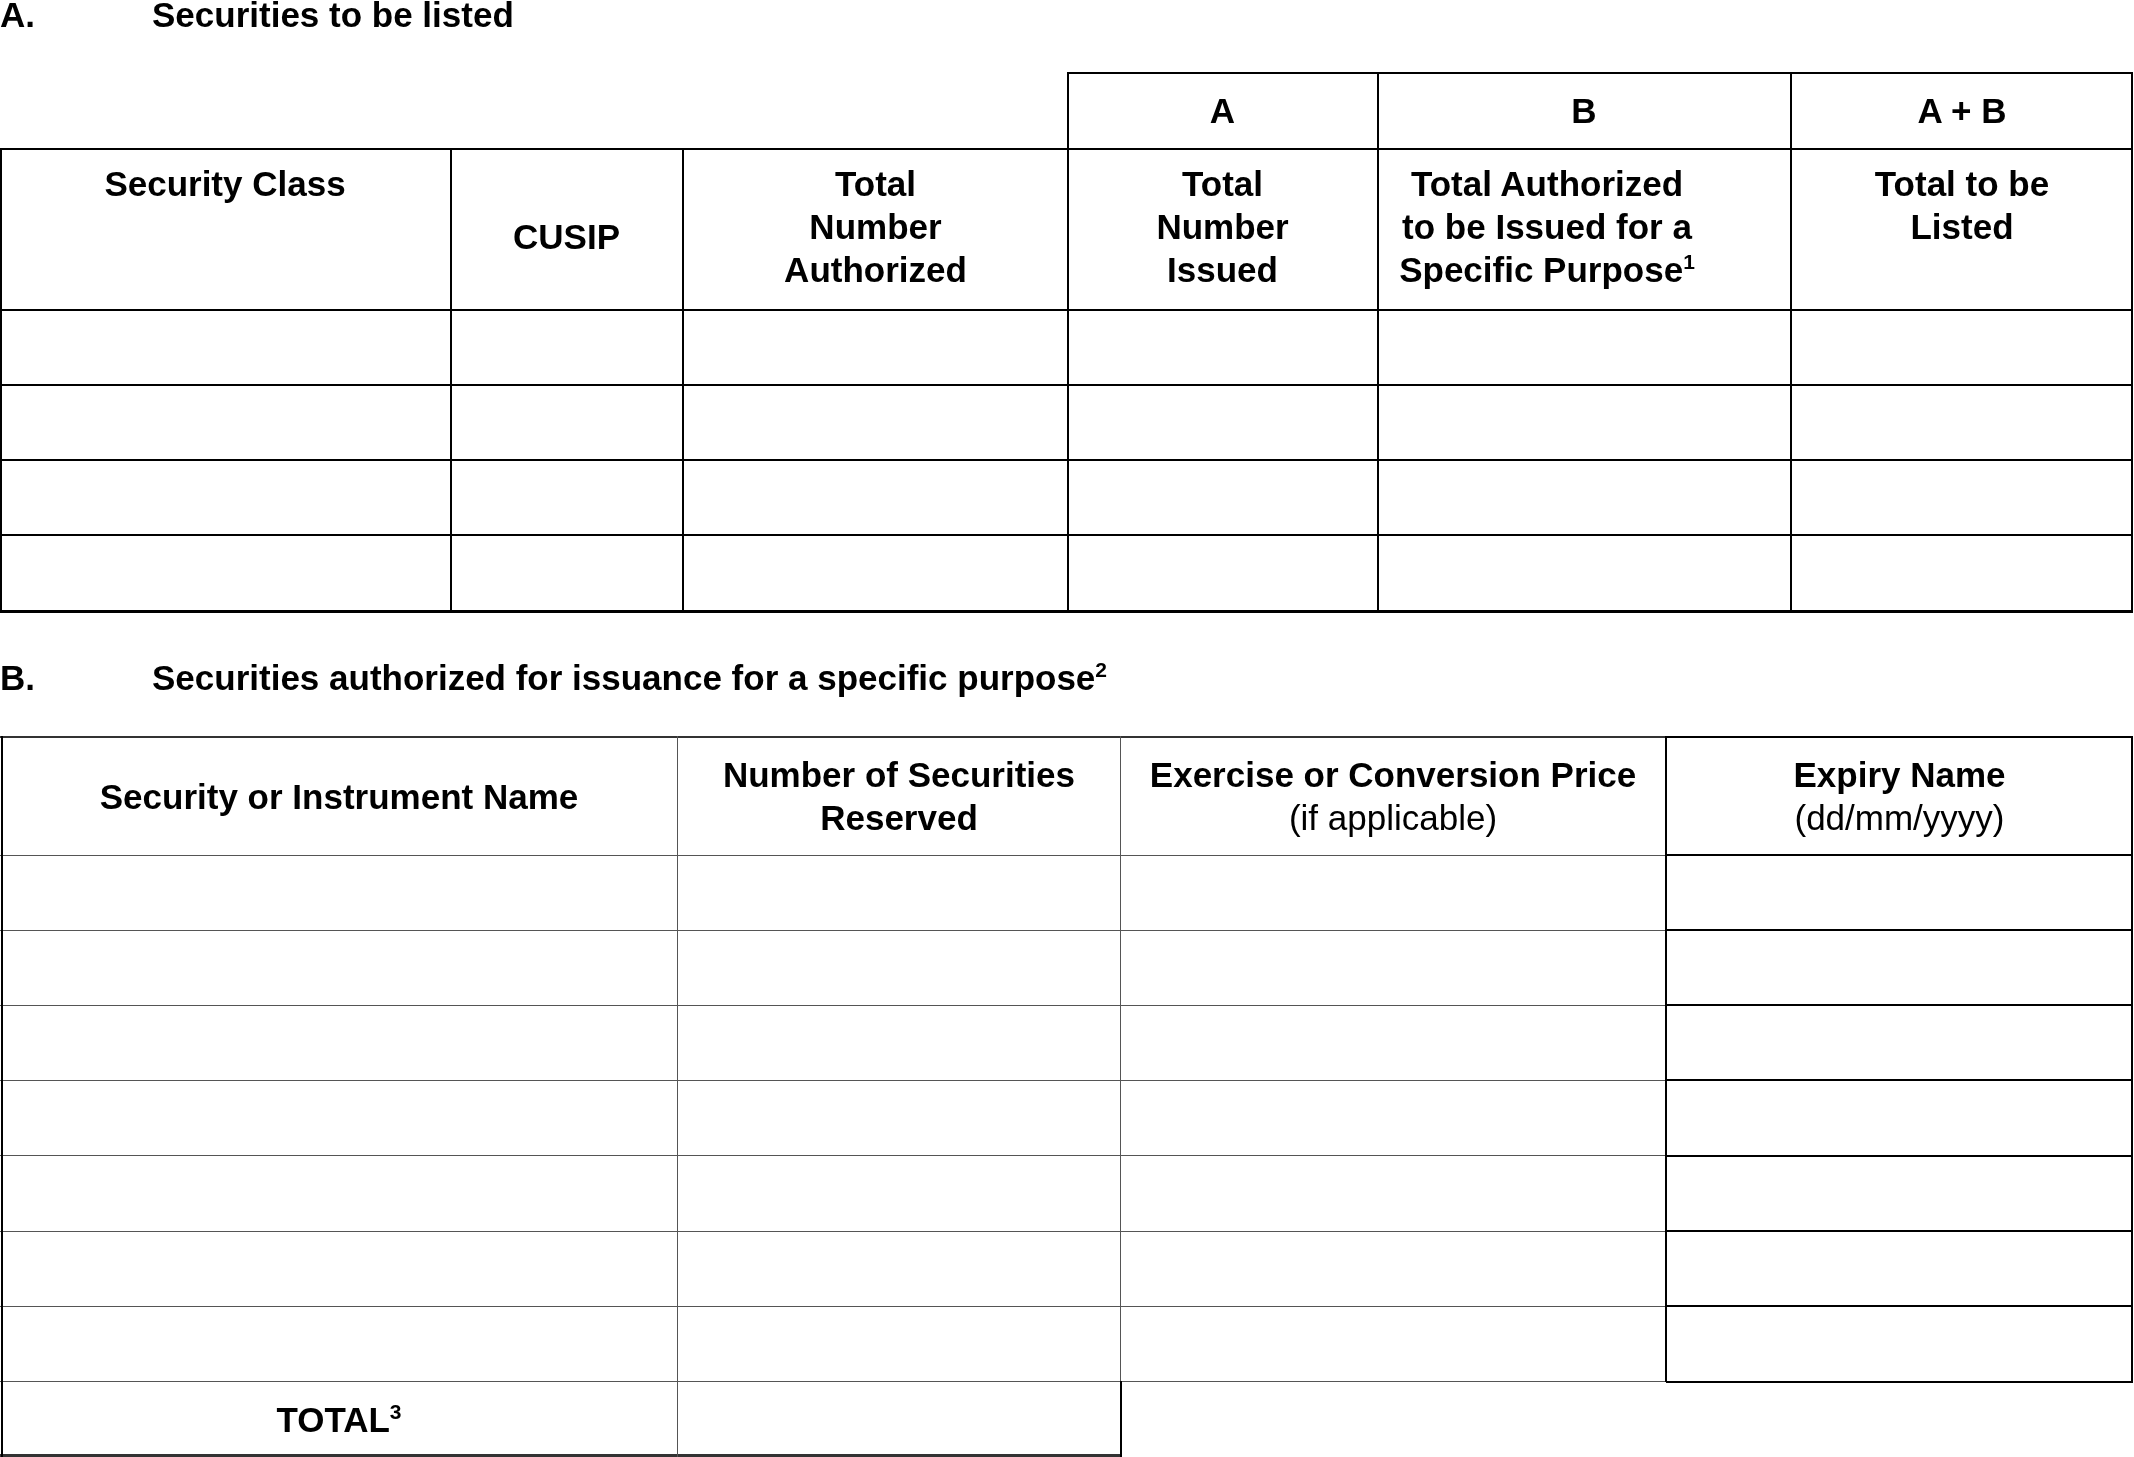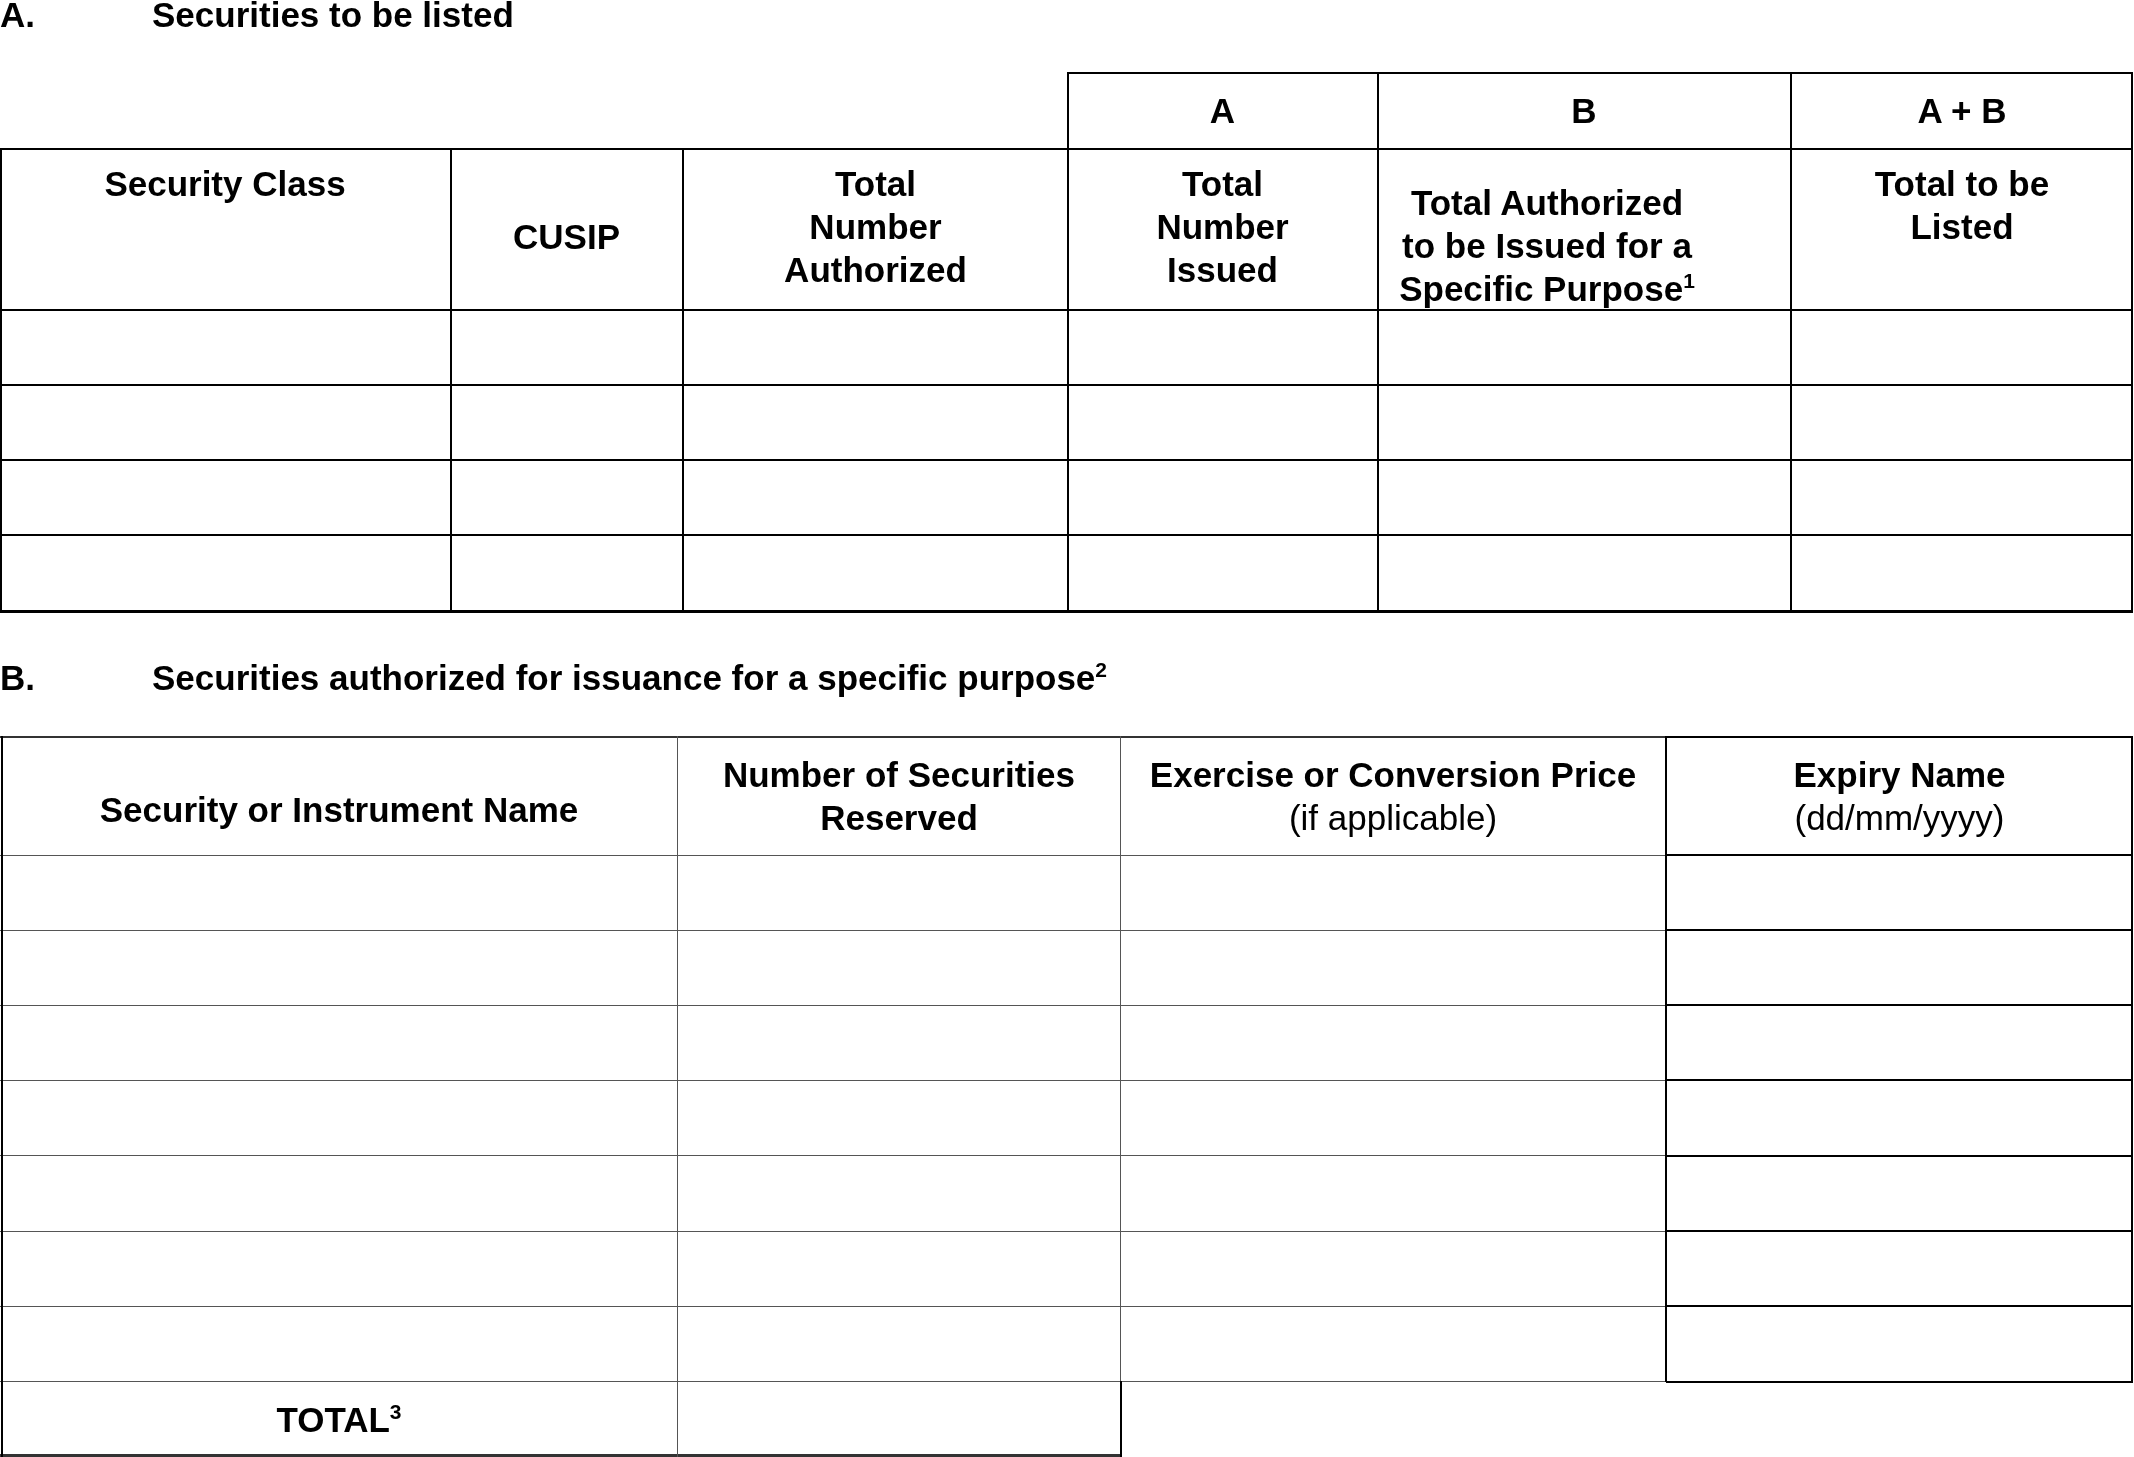--- a/index.html
+++ b/index.html
@@ -44,21 +44,21 @@
       <div>Authorized</div>
     </div>
   </div>
   <div class="cell top" style="left:1068px;top:148px;width:309px;height:162px;">
     <div>
       <div>Total</div>
       <div>Number</div>
       <div>Issued</div>
     </div>
   </div>
-  <div class="cell top" style="left:1377px;top:148px;width:340px;height:162px;align-items:flex-end;">
+  <div class="cell top" style="left:1377px;top:148px;width:340px;height:162px;">
     <div>
       <div>Total Authorized</div>
       <div>to be Issued for a</div>
       <div><span>Specific Purpose</span><sup>1</sup></div>
     </div>
   </div>
   <div class="cell top" style="left:1791px;top:148px;width:342px;height:162px;">
     <div>
       <div>Total to be</div>
       <div>Listed</div>
@@ -113,21 +113,21 @@
   <div class="vline" style="left:1377px;top:72px;height:540px;"></div>
   <div class="vline" style="left:1790px;top:72px;height:540px;"></div>
   <div class="vline" style="left:2131px;top:72px;height:540px;"></div>
 </div>
 
 <div class="sec-letter" style="left:0;top:660px;">B.</div>
 <div class="sec-title" style="left:152px;top:660px;"><span>Securities authorized for issuance for a specific purpose</span><sup>2</sup></div>
 
 <div>
 
-  <div class="cell mid" style="left:0;top:737px;width:678px;height:118px;margin-top:13px;">
+  <div class="cell mid" style="left:0;top:737px;width:678px;height:118px;">
     <span>Security or Instrument Name</span>
   </div>
   <div class="cell mid" style="left:678px;top:737px;width:442px;height:118px;">
     <div>
       <div>Number of Securities</div>
       <div>Reserved</div>
     </div>
   </div>
   <div class="cell mid" style="left:1120px;top:737px;width:546px;height:118px;">
     <div>

